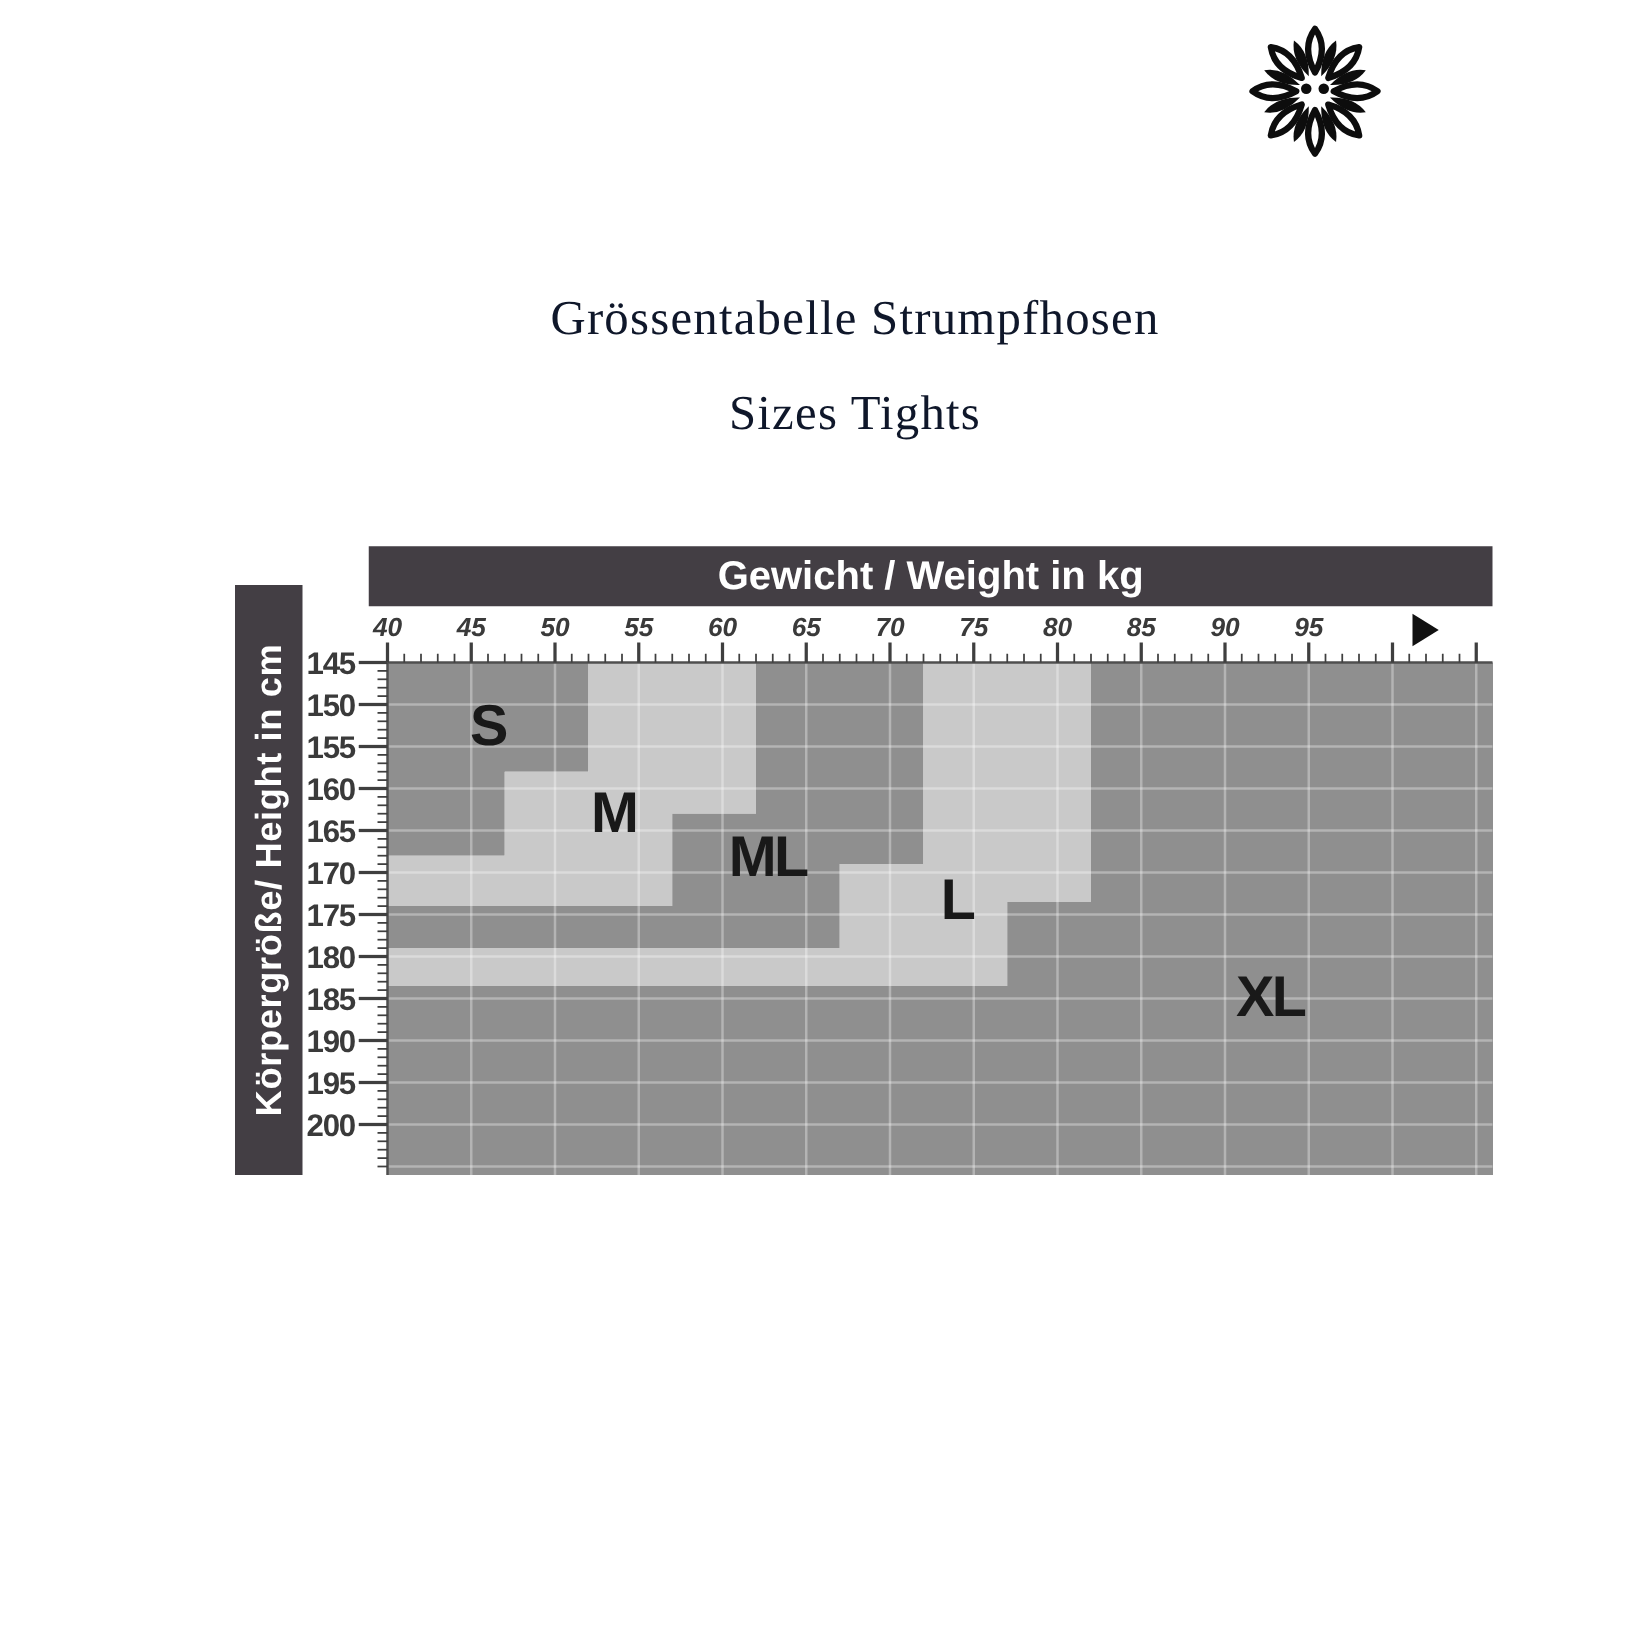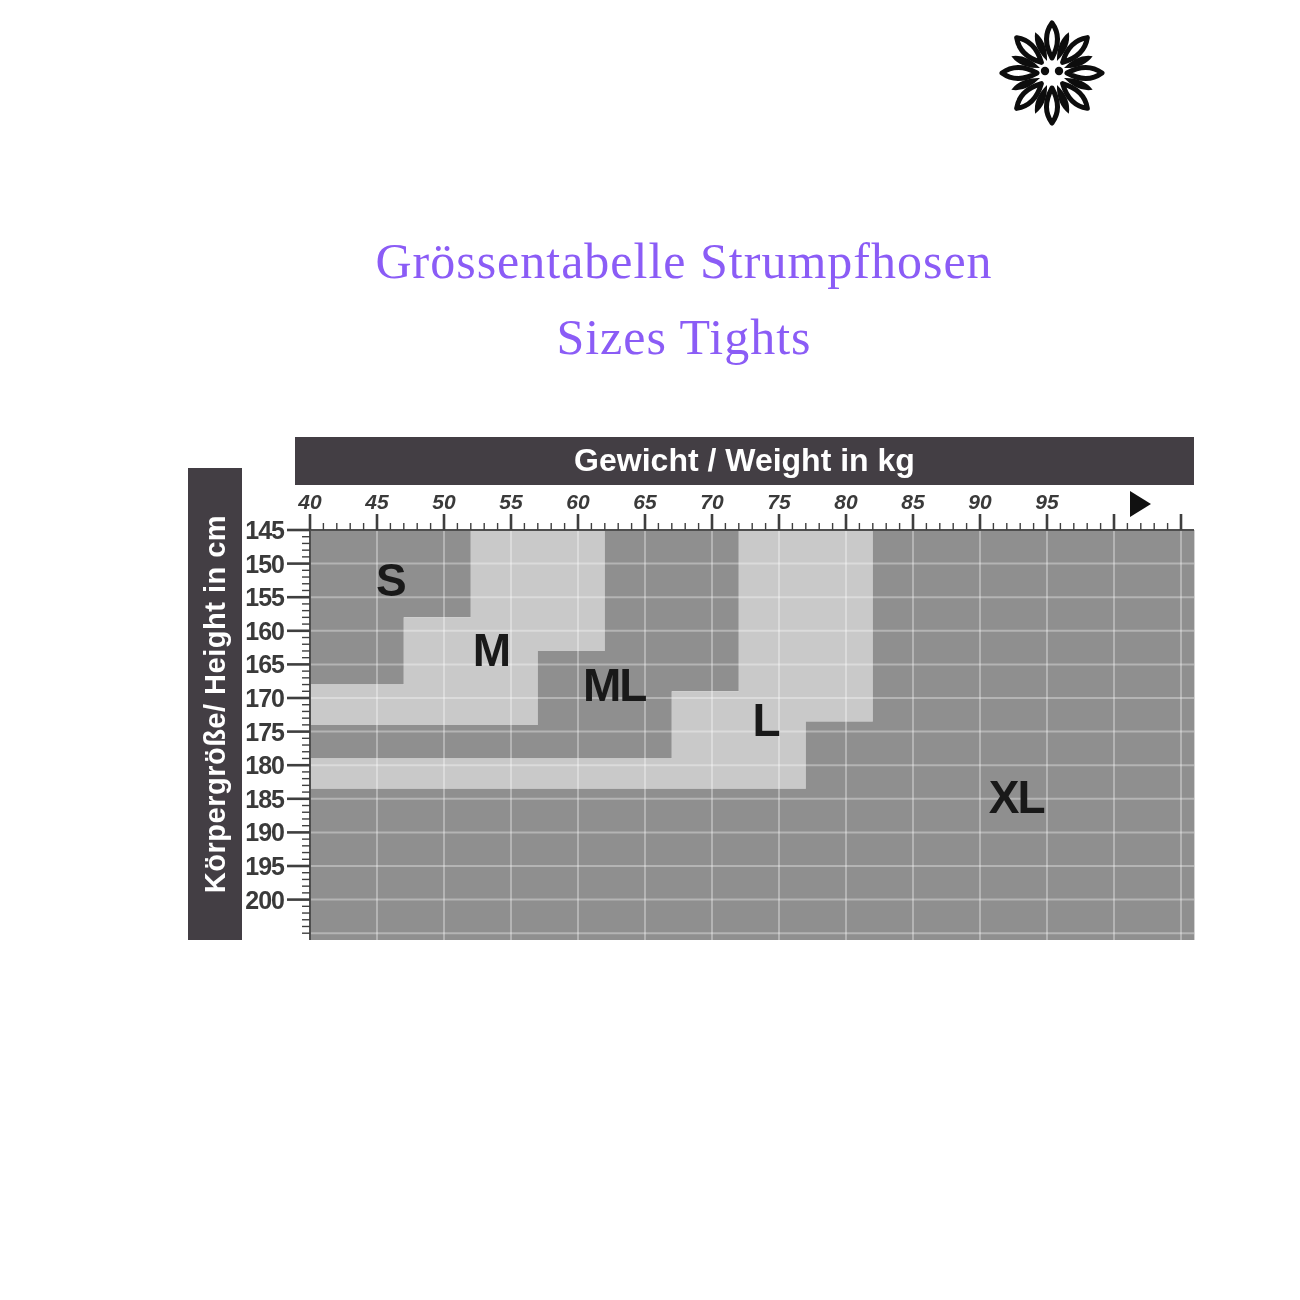--- a/index.html
+++ b/index.html
@@ -1,21 +1,21 @@
 <!DOCTYPE html>
 <html><head>
 <meta charset="utf-8">
 <style>
   html,body{margin:0;padding:0;background:#ffffff;}
   body{width:1300px;height:1300px;position:relative;overflow:hidden;
        font-family:"Liberation Sans",sans-serif;}
   .abs{position:absolute;}
   
   .title-line{left:684px;transform:translateX(-50%);font-family:"Liberation Serif",serif;
-              font-size:50px;color:#8b5cf6;white-space:nowrap;letter-spacing:1px;}
+              font-size:39px;color:#0f172a;white-space:nowrap;letter-spacing:1px;}
   #title-1{top:232px;}
   #title-2{top:308px;}
   
   .hdr{font:700 32px "Liberation Sans",sans-serif;fill:#ffffff;}
   .side{font:700 29px "Liberation Sans",sans-serif;fill:#ffffff;letter-spacing:.5px;}
   .xt{font:italic 700 21px "Liberation Sans",sans-serif;fill:#3a3a3a;}
   .yt{font:700 25px "Liberation Sans",sans-serif;fill:#3a3a3a;letter-spacing:-1px;}
   .zl{font:700 46px "Liberation Sans",sans-serif;fill:#191919;letter-spacing:-2px;}
 </style>
 </head>

